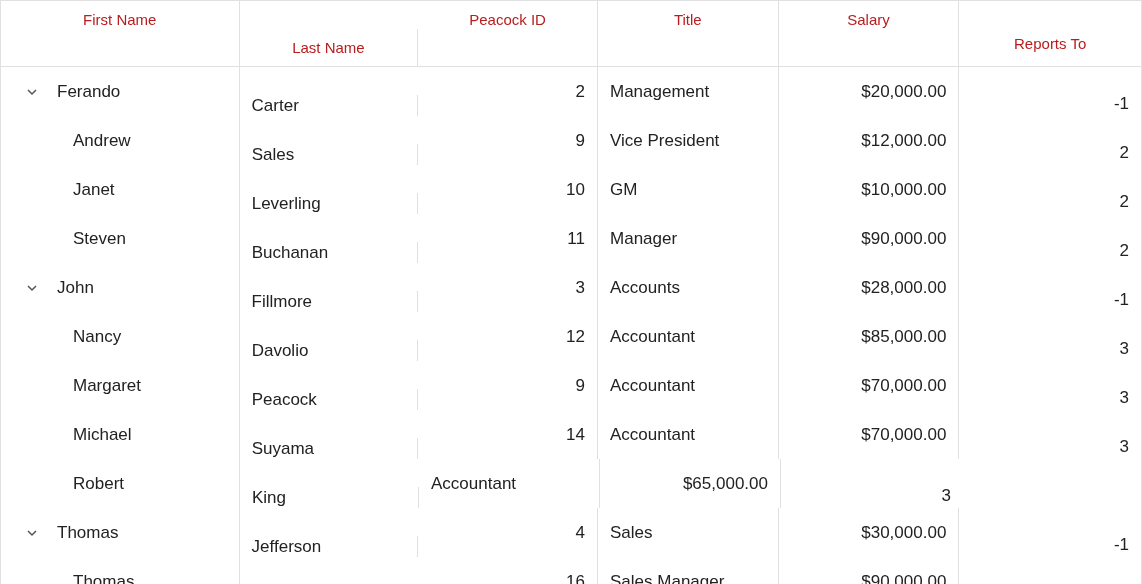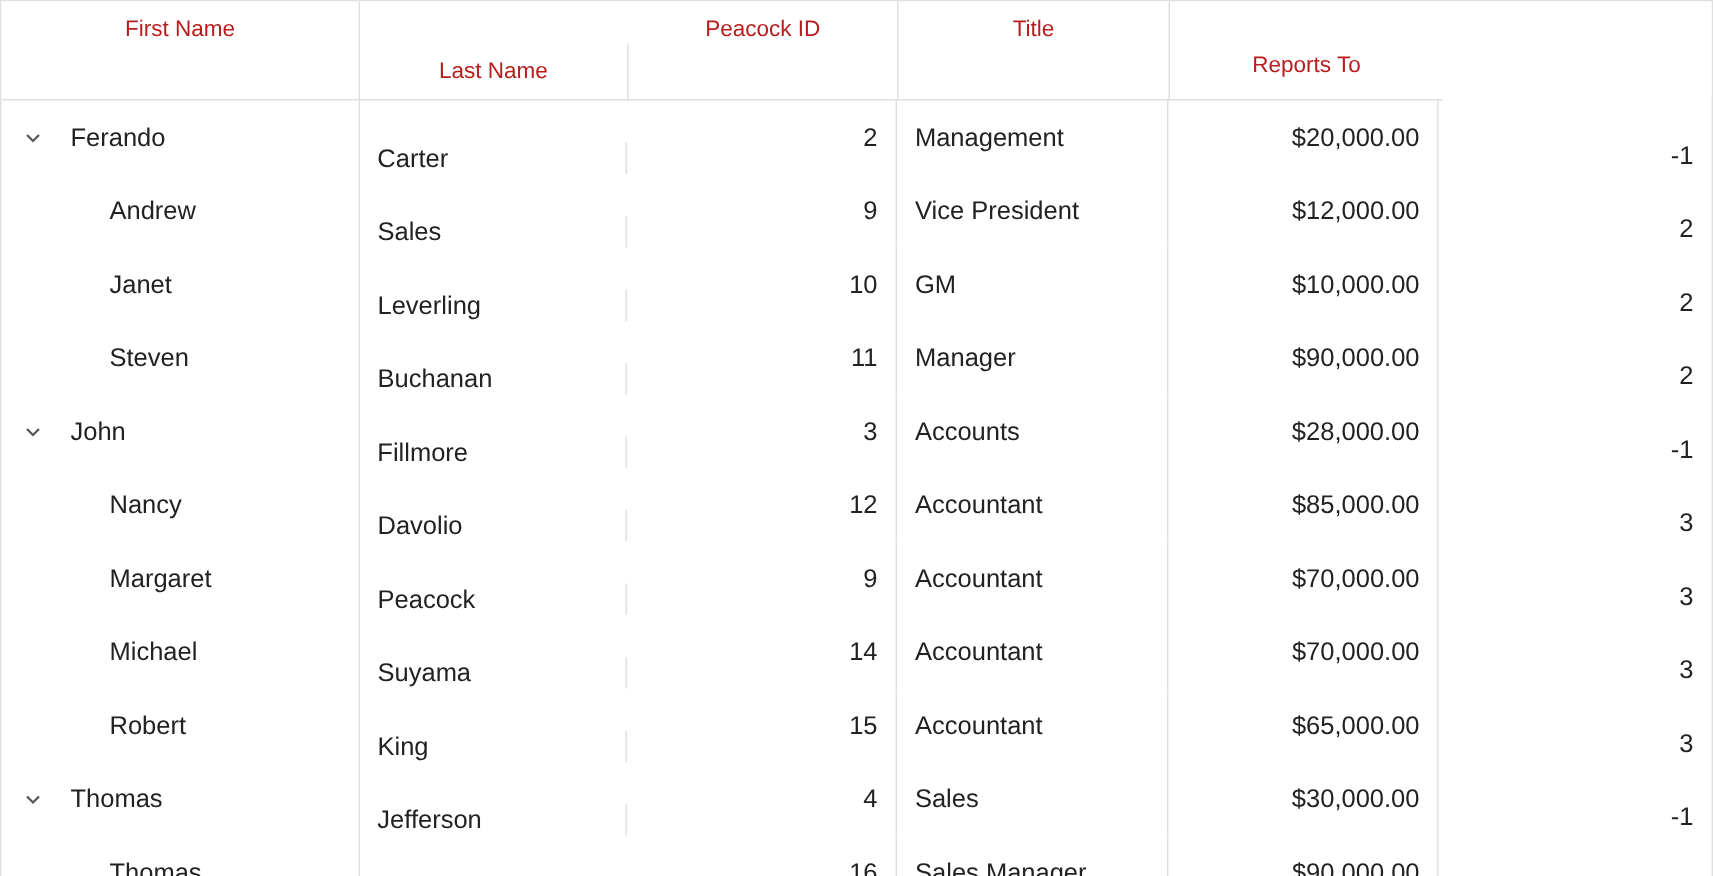--- a/index.html
+++ b/index.html
@@ -47,39 +47,40 @@
     .col-reports { width: 182px; justify-content: flex-end; margin-top: 24px; }
     .expander {
       width: 14px;
       height: 14px;
       margin-right: 18px;
       display: inline-flex;
       align-items: center;
       justify-content: center;
       flex-shrink: 0;
     }
-    .indent-parent { padding-left: 14px; }
+    .indent-parent { padding-left: 24px; }
     .indent-child { padding-left: 72px; }
     .chevron {
       width: 12px;
       height: 12px;
       stroke: #555;
       stroke-width: 1.5;
       fill: none;
     }
   </style>
 </head>
 <body>
 
 <div class="grid">
   <div class="header-row">
     <div class="header-cell col-first">First Name</div>
     <div class="header-cell col-last">Last Name</div>
     <div class="header-cell col-id">Peacock ID</div>
     <div class="header-cell col-title">Title</div>
+    <div class="header-cell col-salary">Salary</div>
     <div class="header-cell col-reports">Reports To</div>
   </div>
   <div id="rows-container">
       <div class="data-row">
         <div class="data-cell col-first indent-parent">
           <span class="expander">
             <svg class="chevron" viewBox="0 0 12 12">
               <polyline points="2,4 6,8 10,4"></polyline>
             </svg>
           </span>
@@ -164,21 +165,20 @@
         <div class="data-cell col-id">14</div>
         <div class="data-cell col-title">Accountant</div>
         <div class="data-cell col-salary">$70,000.00</div>
         <div class="data-cell col-reports">3</div>
       </div>
       <div class="data-row">
         <div class="data-cell col-first indent-child">
           <span>Robert</span>
         </div>
         <div class="data-cell col-last">King</div>
-        <div class="data-cell col-id">15</div>
         <div class="data-cell col-title">Accountant</div>
         <div class="data-cell col-salary">$65,000.00</div>
         <div class="data-cell col-reports">3</div>
       </div>
       <div class="data-row">
         <div class="data-cell col-first indent-parent">
           <span class="expander">
             <svg class="chevron" viewBox="0 0 12 12">
               <polyline points="2,4 6,8 10,4"></polyline>
             </svg>

